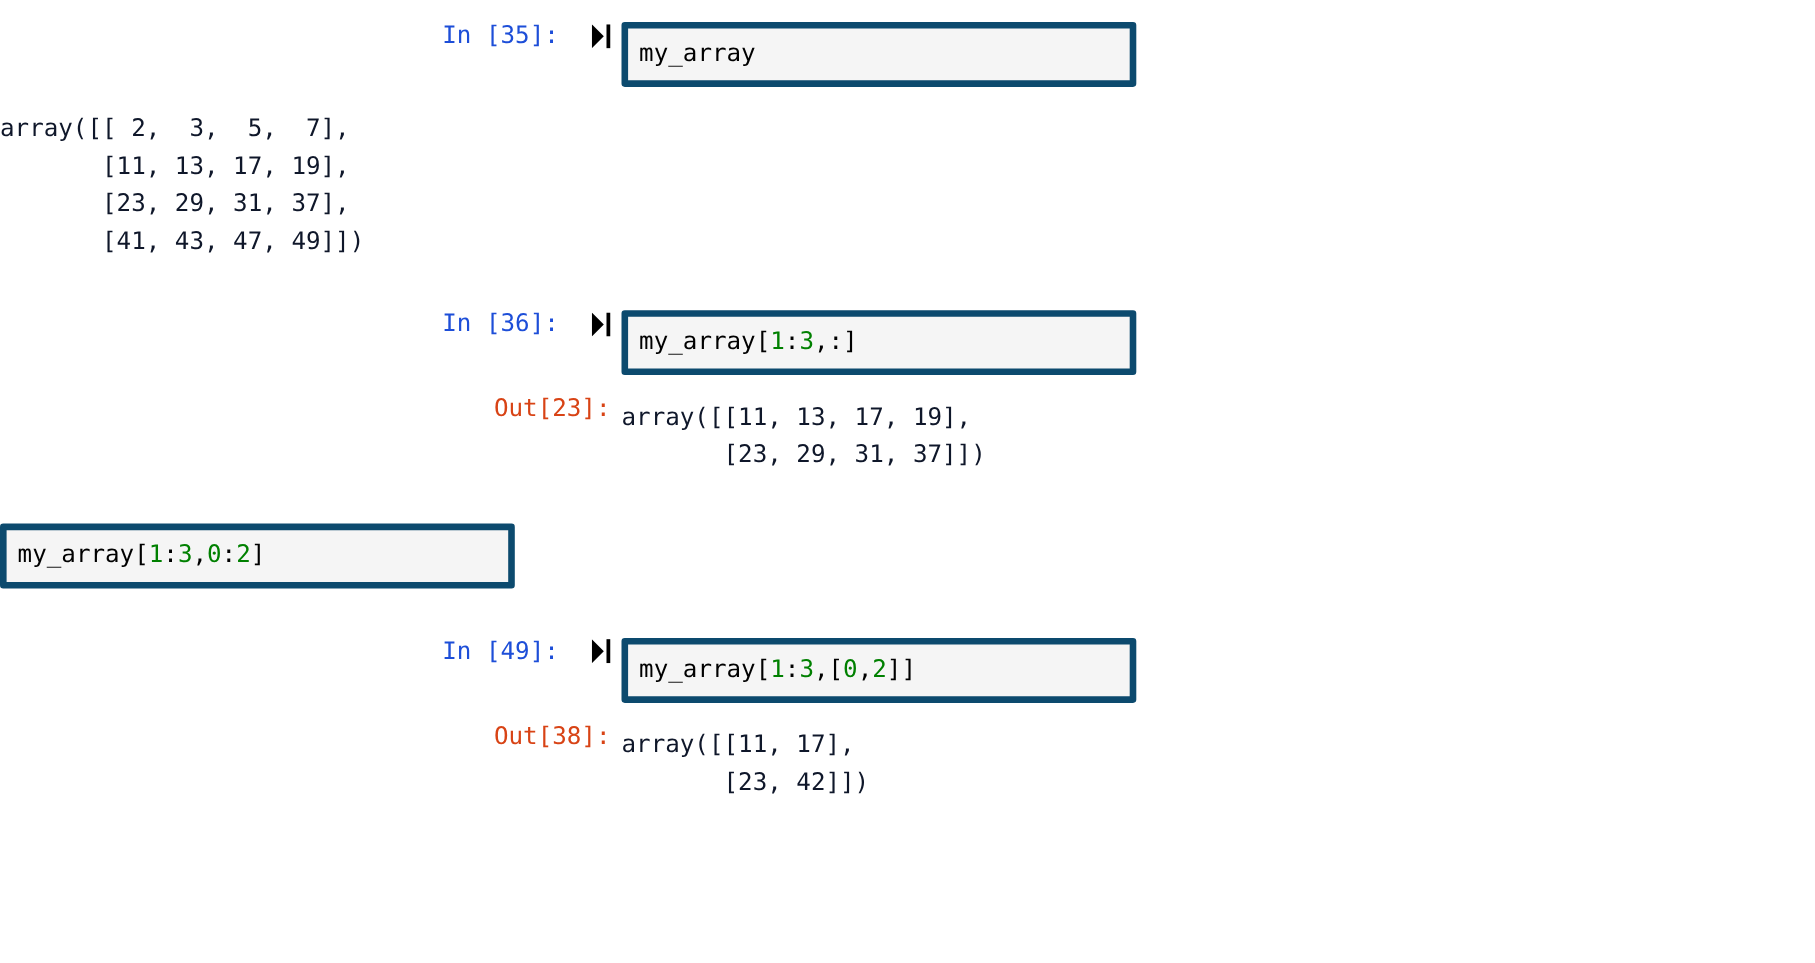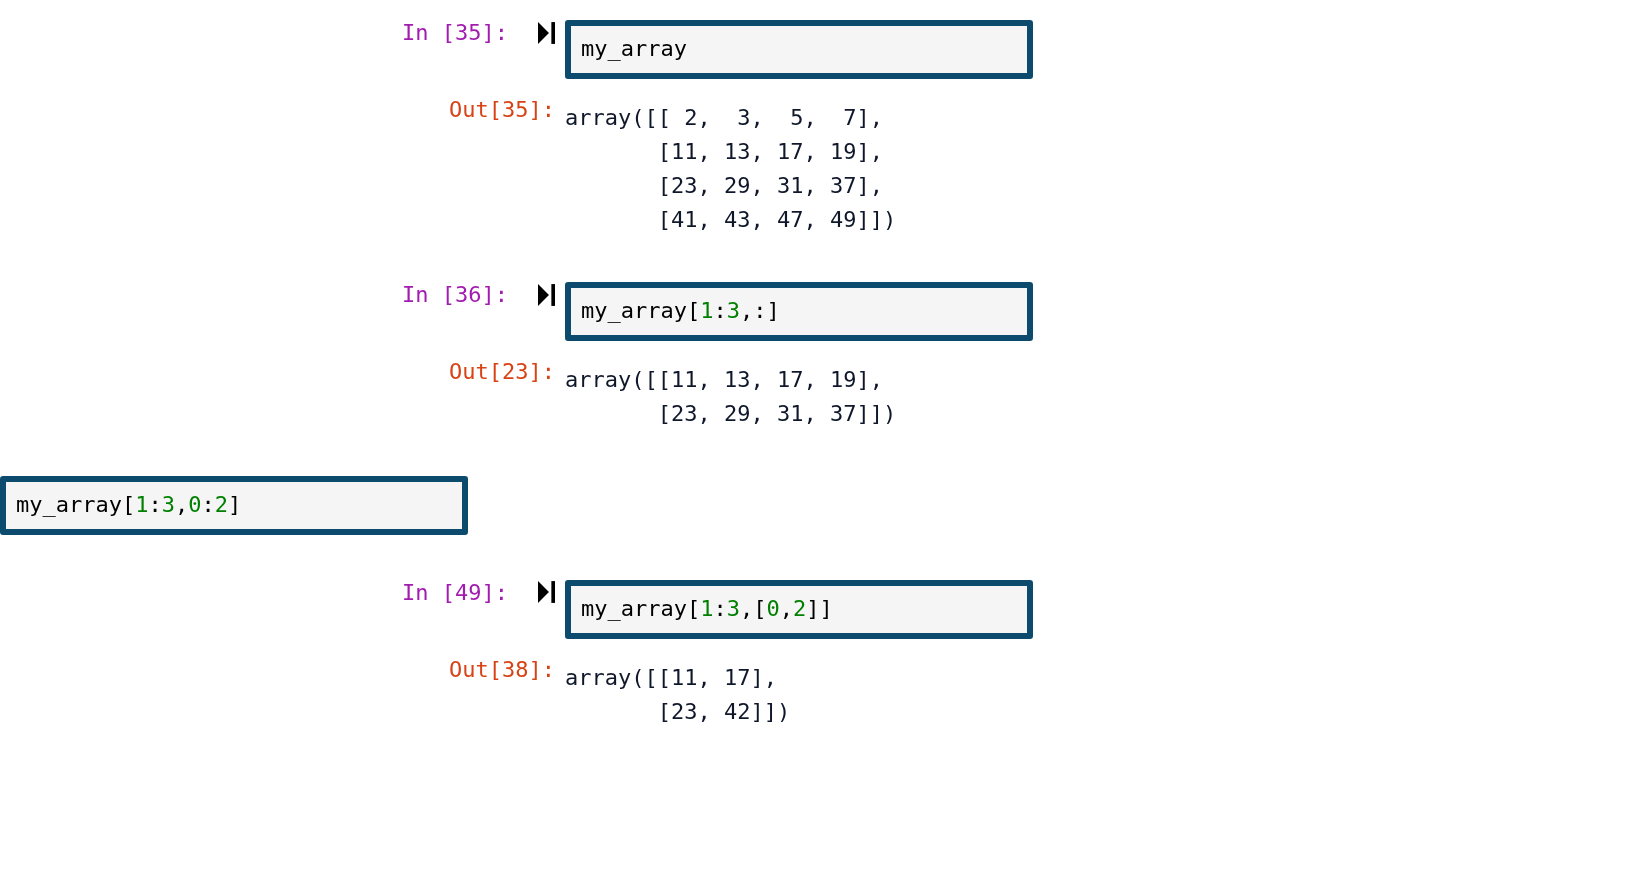--- a/index.html
+++ b/index.html
@@ -24,21 +24,21 @@
     }
     .prompt-area {
       width: 565px;
       display: flex;
       justify-content: flex-end;
       align-items: center;
       padding-right: 10px;
       flex-shrink: 0;
     }
     .in-prompt {
-      color: #a21caf;
+      color: #1d4ed8;
       font-weight: normal;
       padding-right: 30px;
     }
     .out-prompt {
       color: #D84315;
       font-weight: normal;
     }
     .run-icon {
       display: inline-flex;
       align-items: center;
@@ -83,23 +83,20 @@
           <span class="run-icon">
             <svg viewBox="0 0 14 18" xmlns="http://www.w3.org/2000/svg">
               <path d="M0 0 L9 9 L0 18 Z" fill="#000"></path>
               <rect x="11" y="0" width="3" height="18" fill="#000"></rect>
             </svg>
           </span>
         </div>
         <div class="input-box"><span class="code-text">my_array</span></div>
       </div>
       <div class="row out-row">
-        <div class="prompt-area">
-          <span class="out-prompt">Out[35]:</span>
-        </div>
         <div class="output-area">array([[ 2,  3,  5,  7],
        [11, 13, 17, 19],
        [23, 29, 31, 37],
        [41, 43, 47, 49]])</div>
       </div>
     </div>
     <div class="cell">
       <div class="row">
         <div class="prompt-area">
           <span class="in-prompt">In [36]:</span>

